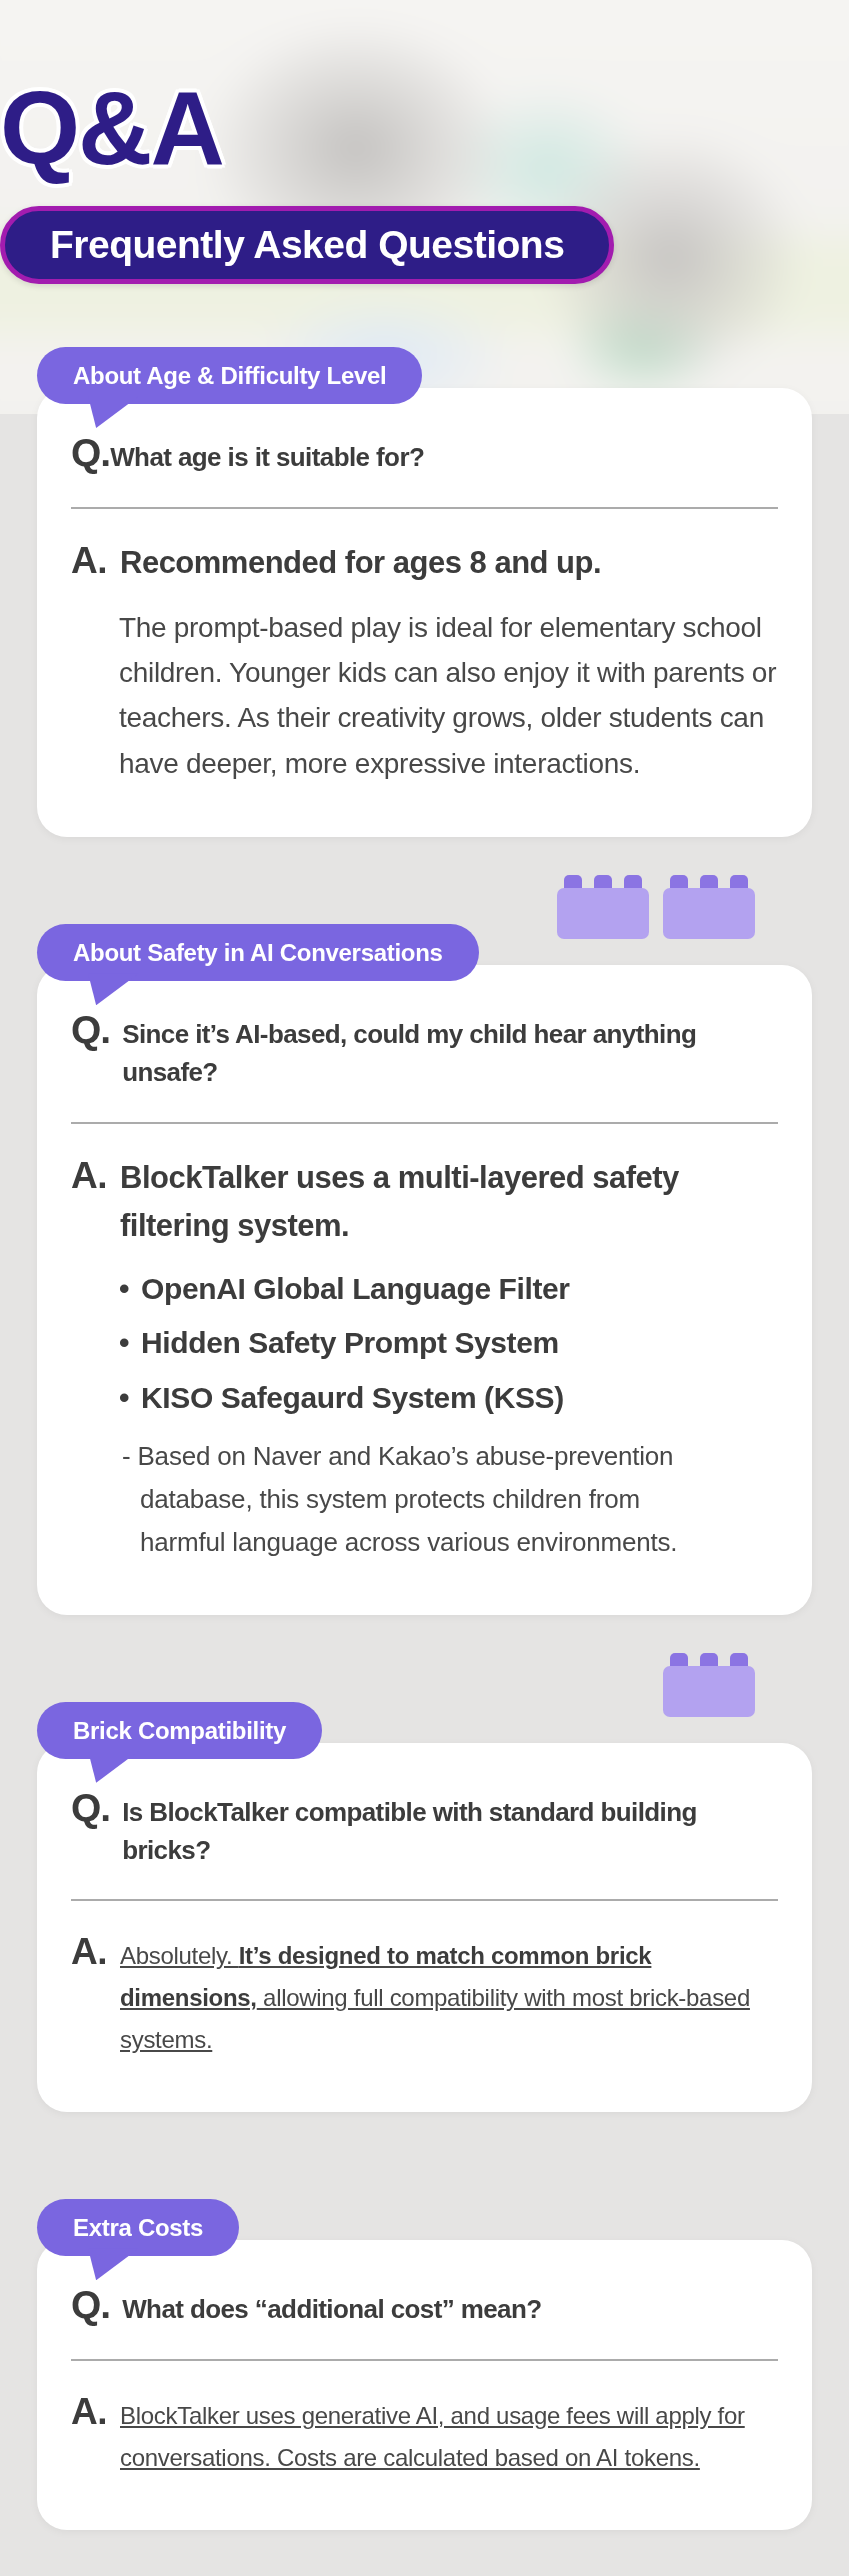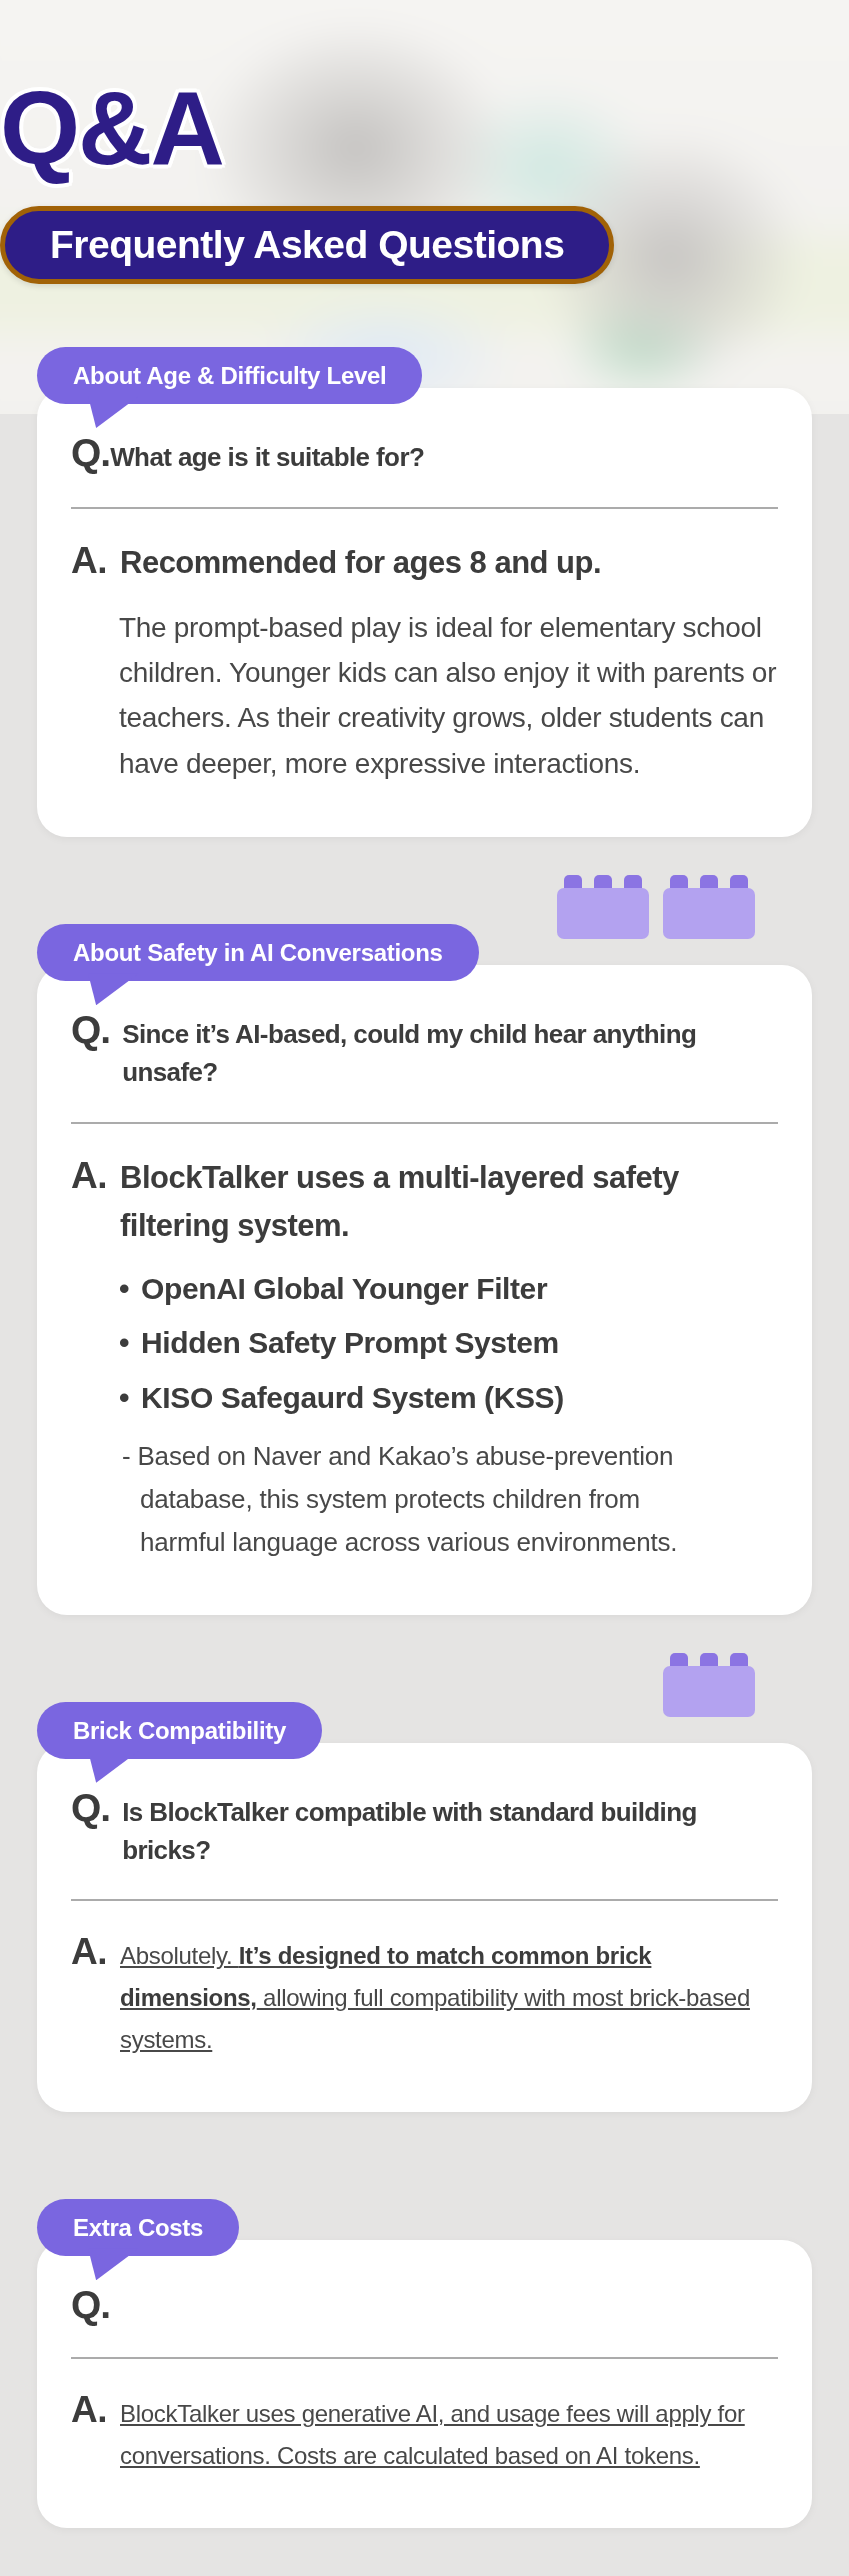--- a/index.html
+++ b/index.html
@@ -59,21 +59,21 @@
     color:var(--navy);
     text-shadow:
       -4px 0 0 #fff, 4px 0 0 #fff, 0 -4px 0 #fff, 0 4px 0 #fff,
       -3px -3px 0 #fff, 3px -3px 0 #fff, -3px 3px 0 #fff, 3px 3px 0 #fff;
   }
   .faq-pill{
     display:inline-block;
     margin-top:26px;
     background:var(--navy);
     color:#fff;
-    border:5px solid #a16207;
+    border:5px solid #a21caf;
     border-radius:39px;
     padding:12px 45px;
     font-size:39px;
     font-weight:700;
     letter-spacing:-0.5px;
     box-shadow:0 2px 6px rgba(0,0,0,0.12);
   }
   
   .content{position:relative;padding:0 37px 36px;}
   .section{position:relative;}
@@ -229,21 +229,21 @@
       <div class="q-row gap">
         <span class="prefix">Q.</span>
           <span class="q-text">Since it’s AI-based, could my child hear anything unsafe?</span>
       </div>
       <hr class="divider">
       <div class="a-row">
         <span class="prefix">A.</span>
         <span class="a-head">BlockTalker uses a multi-layered safety filtering system.</span>
       </div>
       <ul class="bullet-list">
-        <li><span class="dot">•</span><span>OpenAI Global Younger Filter</span></li>
+        <li><span class="dot">•</span><span>OpenAI Global Language Filter</span></li>
         <li><span class="dot">•</span><span>Hidden Safety Prompt System</span></li>
         <li><span class="dot">•</span><span>KISO Safegaurd System (KSS)</span></li>
       </ul>
       <p class="a-note">- Based on Naver and Kakao’s abuse-prevention database, this system protects children from harmful language across various environments.</p>
     </div>
   </section>
 
   <section class="section">
     <div class="bricks">
       <div class="brick">
@@ -267,20 +267,21 @@
         <p class="a-body-flow"><span>Absolutely. </span><span class="bold">It’s designed to match common brick dimensions,</span><span> allowing full compatibility with most brick-based systems.</span></p>
       </div>
     </div>
   </section>
 
   <section class="section">
     <div class="badge">Extra Costs</div>
     <div class="card">
       <div class="q-row gap">
         <span class="prefix">Q.</span>
+          <span class="q-text">What does “additional cost” mean?</span>
       </div>
       <hr class="divider">
       <div class="a-row">
         <span class="prefix">A.</span>
         <p class="a-body-flow">BlockTalker uses generative AI, and usage fees will apply for conversations. Costs are calculated based on AI tokens.</p>
       </div>
     </div>
   </section>
 
 </main>

